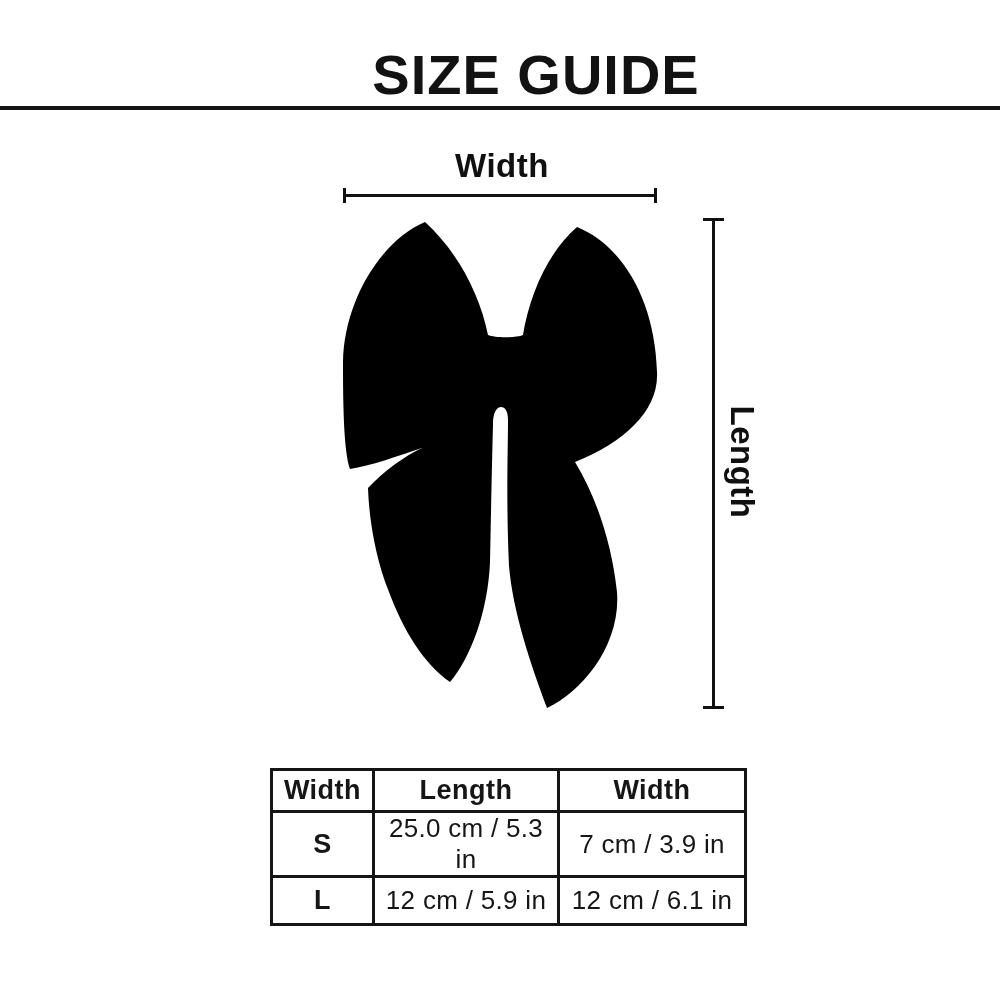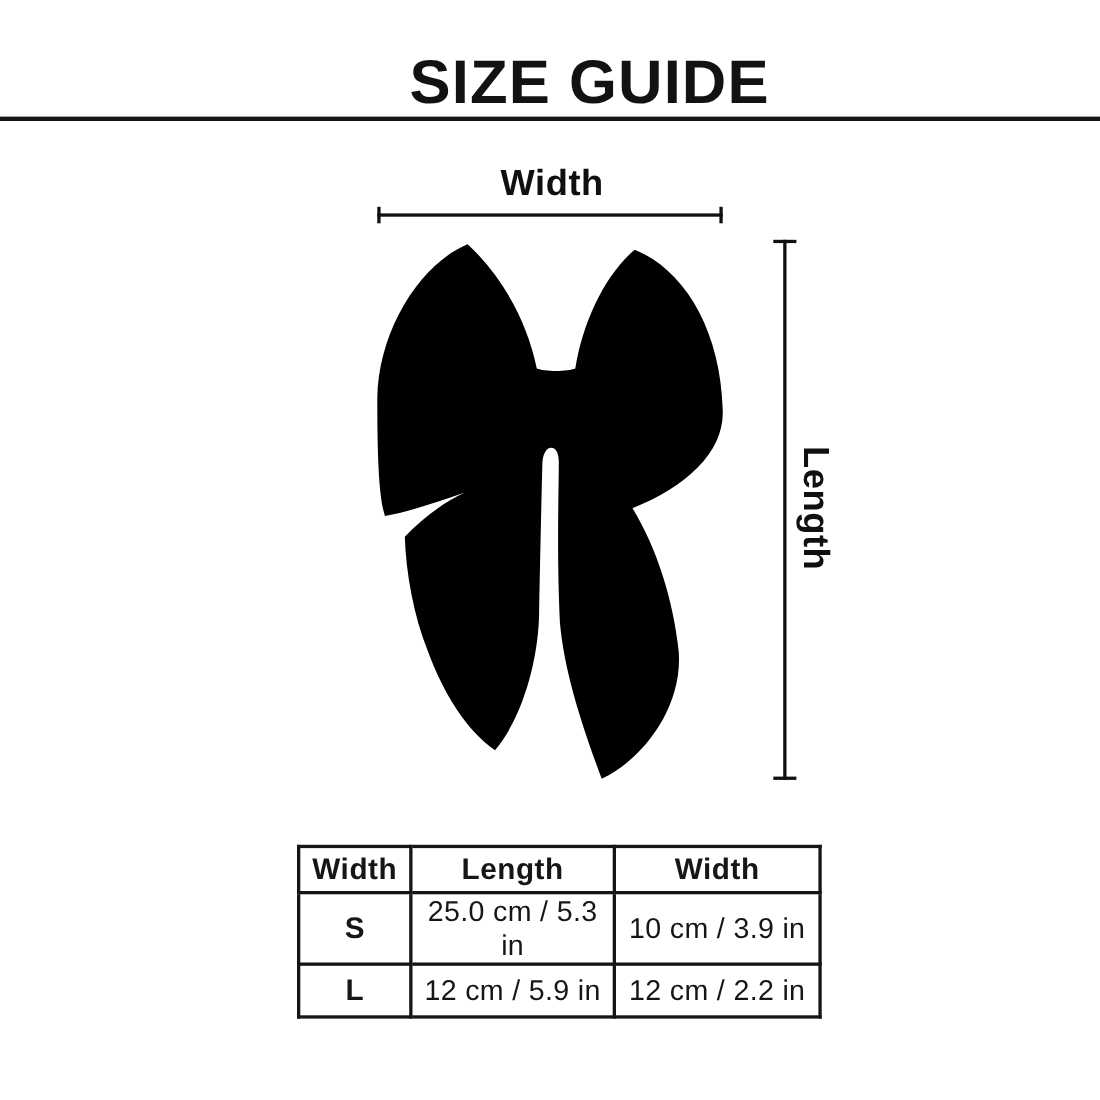--- a/index.html
+++ b/index.html
@@ -142,23 +142,23 @@
       <tr>
         <th class="col-size">Width</th>
         <th class="col-length">Length</th>
         <th class="col-width">Width</th>
       </tr>
     </thead>
     <tbody>
       <tr>
         <td class="size-cell">S</td>
         <td>25.0 cm / 5.3 in</td>
-        <td>10 cm / 3.9 in</td>
+        <td>7 cm / 3.9 in</td>
       </tr>
       <tr>
         <td class="size-cell">L</td>
         <td>12 cm / 5.9 in</td>
-        <td>12 cm / 2.2 in</td>
+        <td>12 cm / 6.1 in</td>
       </tr>
     </tbody>
   </table>
 
 </div>
 
 </body></html>

